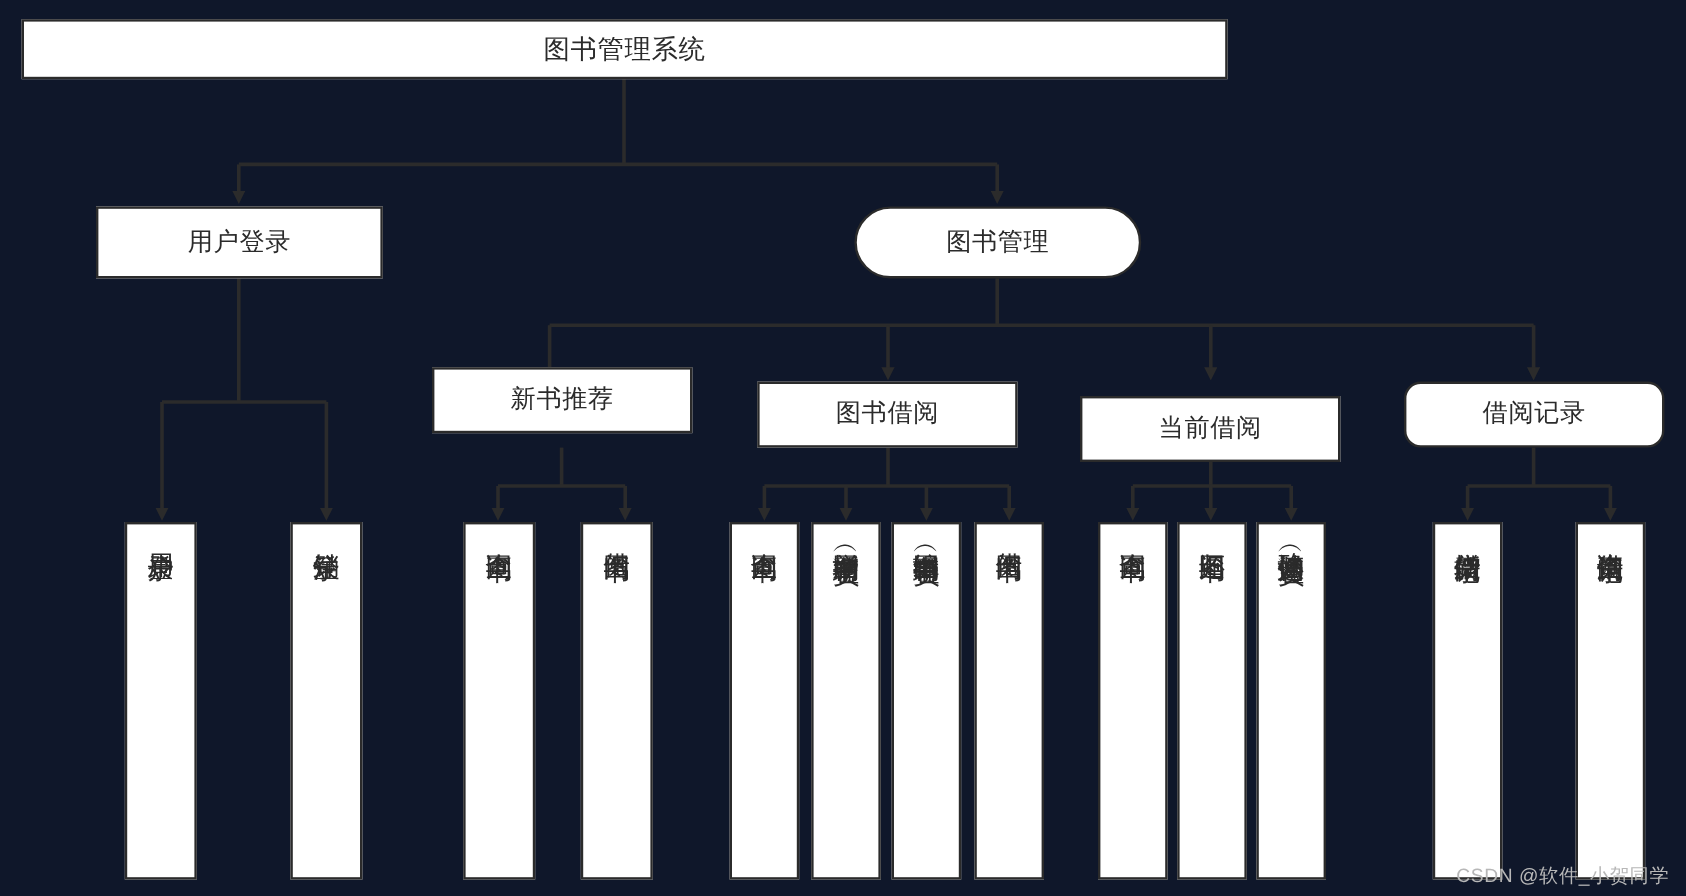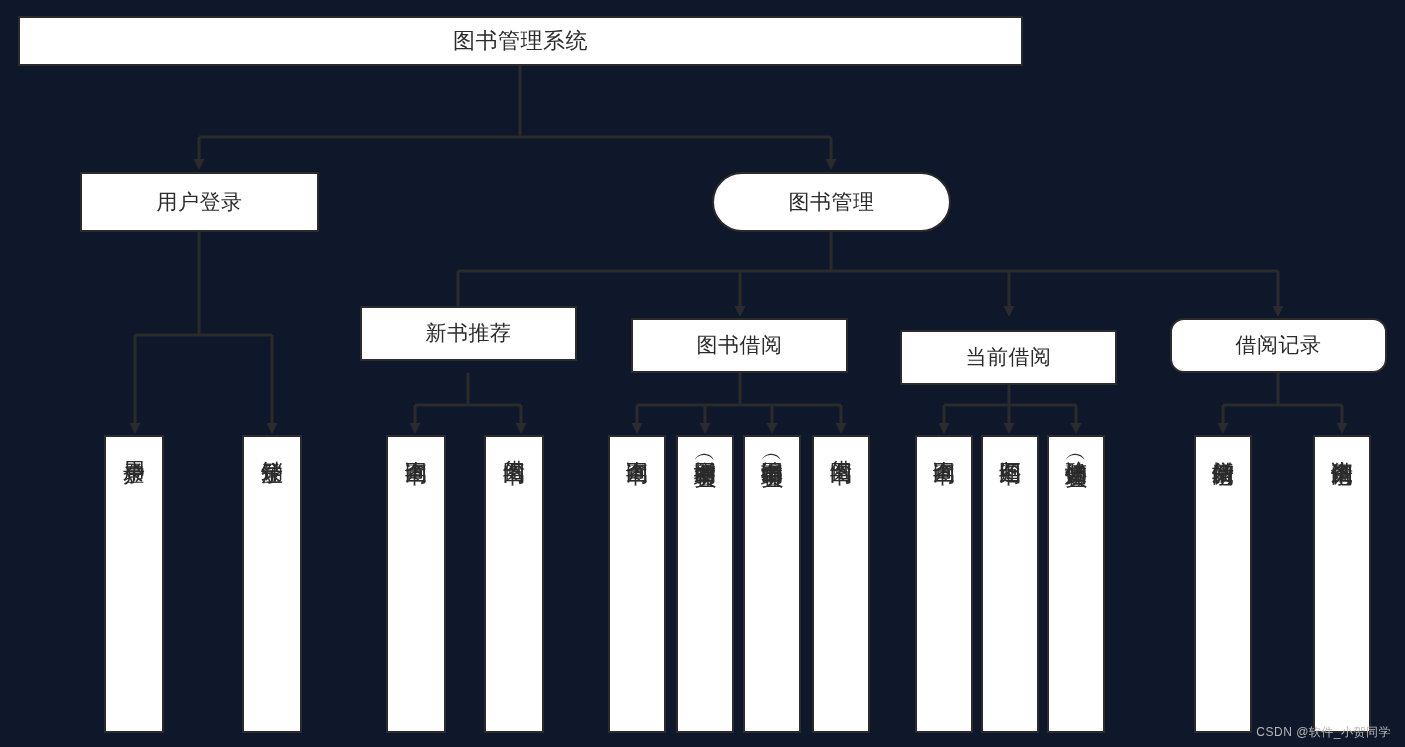--- a/index.html
+++ b/index.html
@@ -61,21 +61,21 @@
     text-orientation: upright;
     font-size: 22px;
     line-height: 1.08;
     letter-spacing: 1px;
     white-space: nowrap;
   }
   .watermark {
     position: absolute;
     right: 14px;
     bottom: 6px;
-    font-size: 12px;
+    font-size: 16px;
     color: #b7b7b7;
     white-space: nowrap;
     letter-spacing: 0.5px;
   }
 </style>
 </head>
 <body>
 
 <div id="diagram-root">
 

